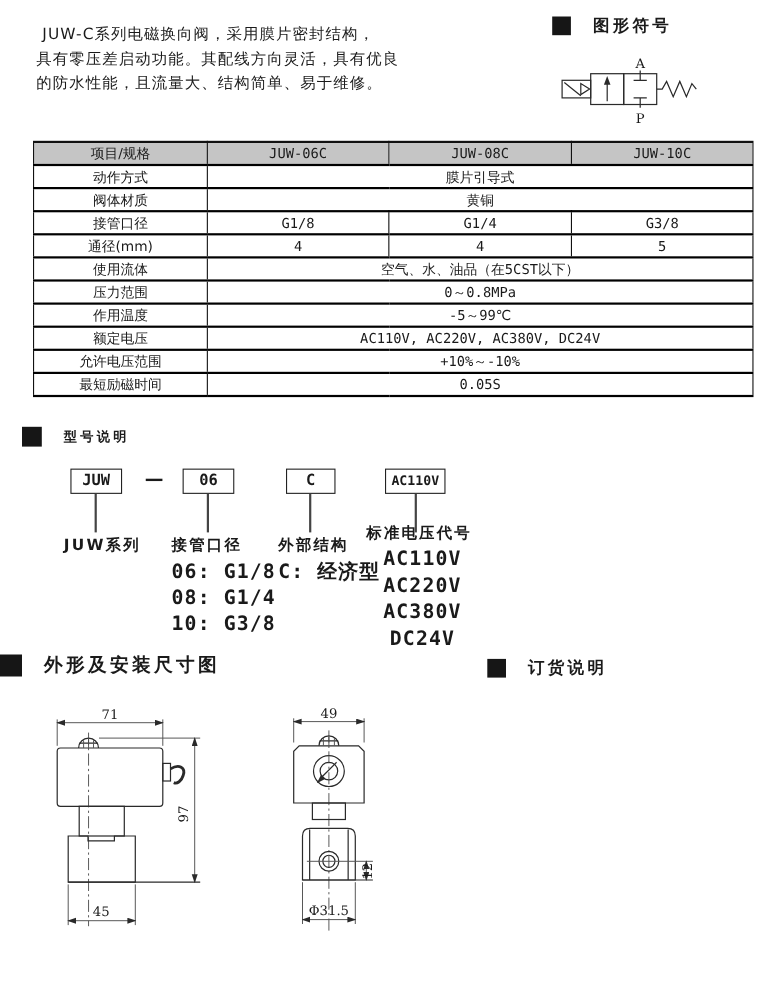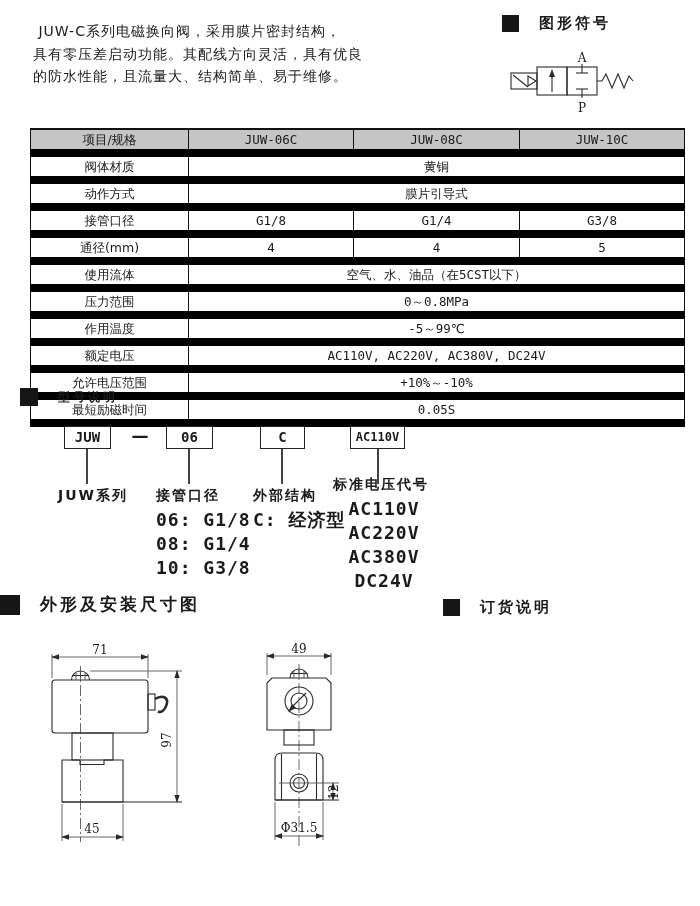--- a/index.html
+++ b/index.html
@@ -10,21 +10,21 @@
   .intro{left:33px;top:20px;width:440px;font-size:14px;line-height:22.5px;
          letter-spacing:1px;white-space:pre-wrap;}
   
   .sec-head{display:flex;align-items:center;gap:20px;}
   .sq{width:18px;height:18px;background:#161616;flex:0 0 auto;}
   .sec-title{font-size:12px;font-weight:bold;letter-spacing:3px;white-space:nowrap;}
   
   table.spec{border-collapse:collapse;table-layout:fixed;width:654px;
              border-top:2px solid #111;border-bottom:2px solid #111;
              border-left:1px solid #111;border-right:1px solid #111;}
-  table.spec th,table.spec td{border-left:1px solid #111;border-bottom:8px solid #000000;
+  table.spec th,table.spec td{border-left:1px solid #111;border-bottom:2px solid #000000;
              height:19px;text-align:center;font-size:12.5px;line-height:15px;
              padding:0 3px;overflow:hidden;white-space:nowrap;}
   table.spec th:first-child,table.spec td:first-child{border-left:none;}
   table.spec th{background:#c5c5c5;font-weight:normal;}
   table.spec th:not(:first-child),table.spec td.val{
              font-family:"DejaVu Sans Mono","DejaVu Sans",sans-serif;}
   
   .mbox{position:absolute;border:1.5px solid #222;height:21px;line-height:21px;
         text-align:center;font-family:"DejaVu Sans Mono","DejaVu Sans",monospace;
         font-weight:bold;font-size:14px;background:#fff;}
@@ -98,26 +98,26 @@
     <thead>
         <tr>
           <th>项目/规格</th>
           <th>JUW-06C</th>
           <th>JUW-08C</th>
           <th>JUW-10C</th>
         </tr>
       </thead>
     <tbody>
         <tr>
+          <td>动作方式</td>
+          <td colspan="3" class="val">膜片引导式</td>
+        </tr>
+        <tr>
           <td>阀体材质</td>
           <td colspan="3" class="val">黄铜</td>
-        </tr>
-        <tr>
-          <td>动作方式</td>
-          <td colspan="3" class="val">膜片引导式</td>
         </tr>
         <tr>
           <td>接管口径</td>
           <td class="val">G1/8</td>
           <td class="val">G1/4</td>
           <td class="val">G3/8</td>
         </tr>
         <tr>
           <td>通径(mm)</td>
           <td class="val">4</td>

